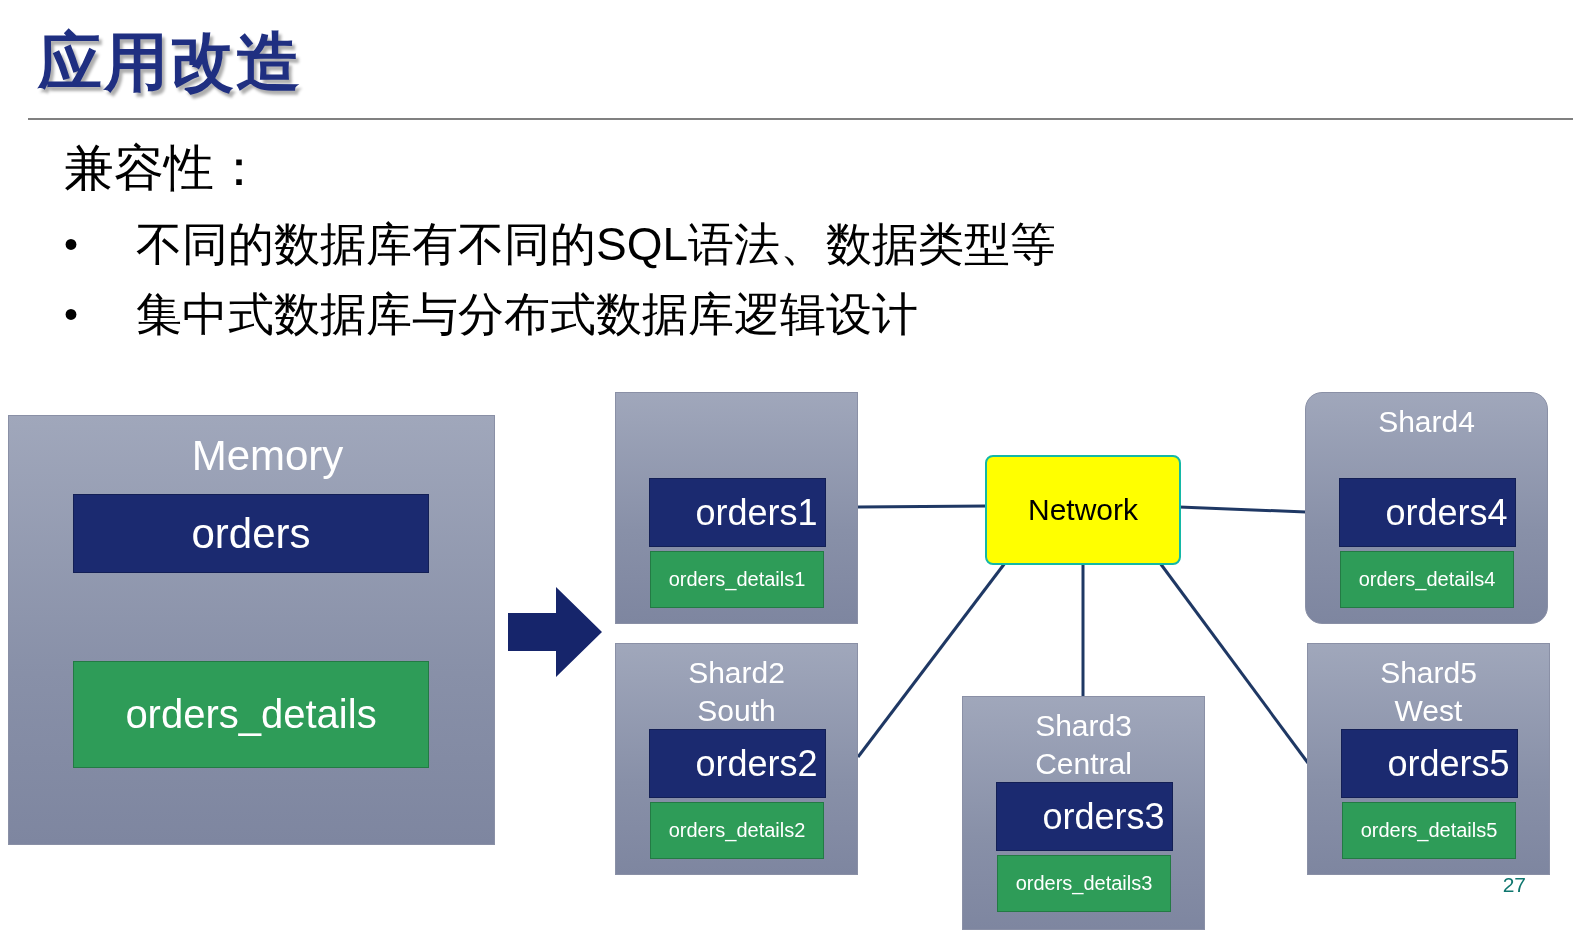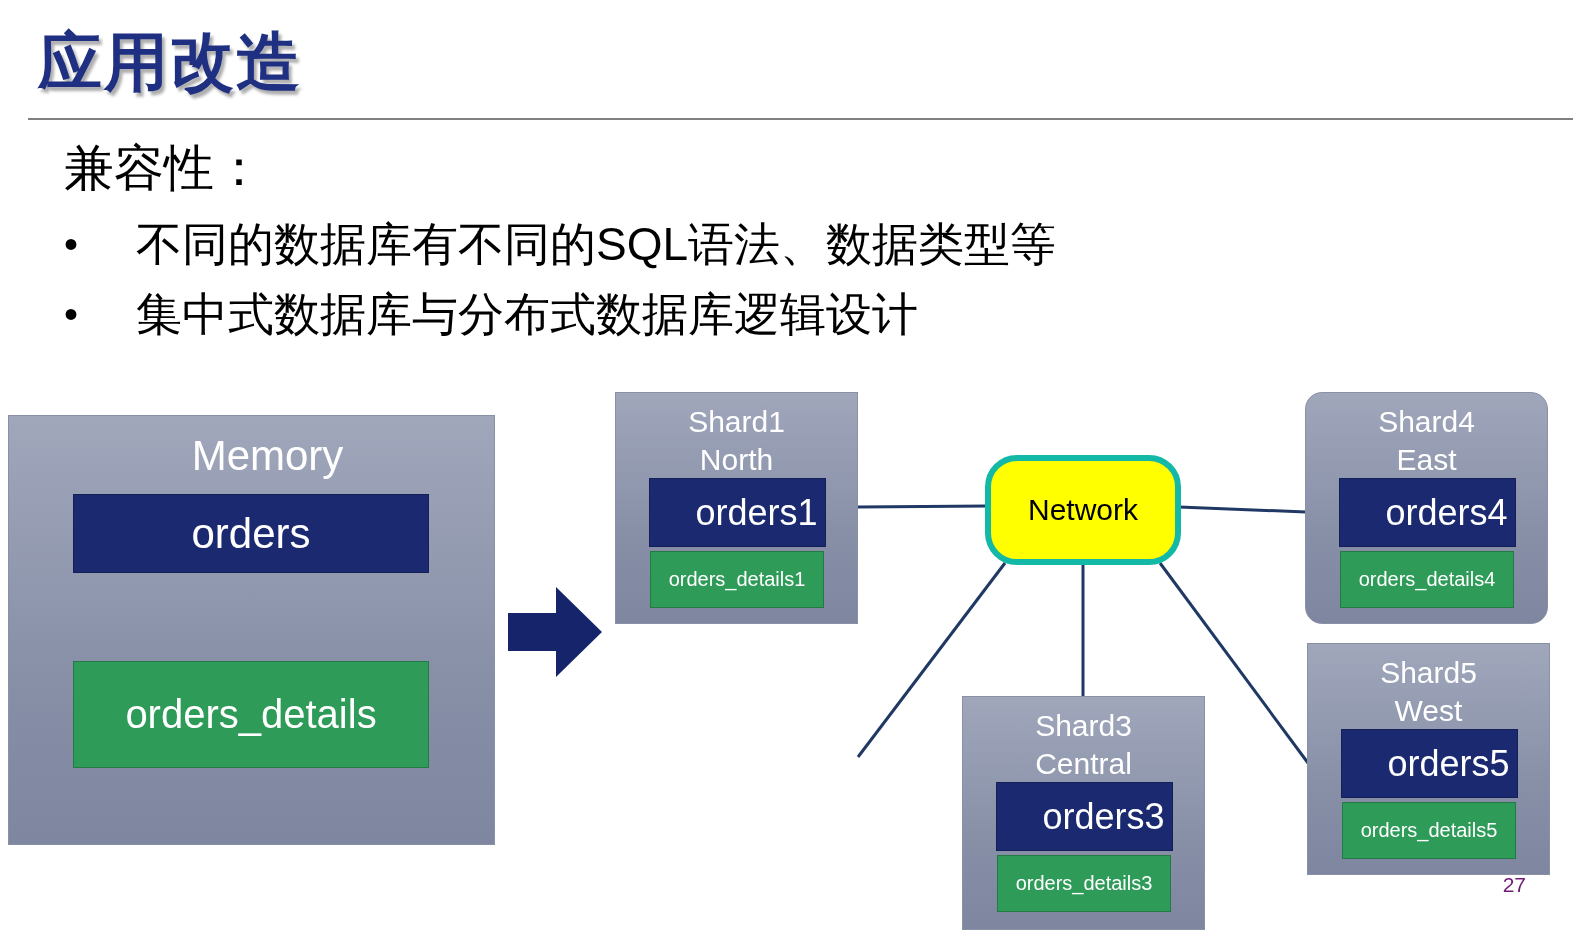--- a/index.html
+++ b/index.html
@@ -113,39 +113,39 @@
   .s2 { left: 615px; top: 628px; }
   .s3 { left: 962px; top: 681px; height: 234px; }
   .s4 { left: 1305px; top: 377px; border-radius: 17px; }
   .s5 { left: 1307px; top: 628px; }
   
   .network {
     position: absolute;
     left: 985px; top: 440px;
     width: 196px; height: 110px;
     background: #FFFF00;
-    border: 6px solid #14b8a6;
-    border-radius: 32px;
+    border: 2px solid #14b8a6;
+    border-radius: 8px;
     display: flex; align-items: center; justify-content: center;
     font-size: 30px;
     color: #000000;
     z-index: 2;
   }
   
   .arrow {
     position: absolute;
     left: 508px; top: 572px;
     z-index: 1;
   }
   .page-num {
     position: absolute;
     right: 68px;
     top: 858px;
     font-size: 21px;
-    color: #701a75;
+    color: #0f766e;
   }
 </style>
 </head>
 <body>
 
 <div class="slide">
 
   <div class="title">应用改造</div>
   <div class="divider"></div>
 
@@ -174,42 +174,45 @@
     <div class="memory-title">Memory</div>
     <div class="table-navy">orders</div>
     <div class="table-green">orders_details</div>
   </div>
 
   <svg class="arrow" width="96" height="92" viewBox="0 0 96 92">
     <polygon points="0,26 48,26 48,0 94,45 48,90 48,64 0,64" fill="#16256B"></polygon>
   </svg>
 
   <div class="panel shard s1">
-    <div class="shard-title">
-      <span>Shard1</span>
-      <span>North</span>
-    </div>
     <div class="table-navy">orders1</div>
     <div class="table-green">orders_details1</div>
   </div>
 
+  <div class="panel shard s2">
+    <div class="shard-title">
+      <span>Shard2</span>
+      <span>South</span>
+    </div>
+    <div class="table-navy">orders2</div>
+    <div class="table-green">orders_details2</div>
+  </div>
 
   <div class="panel shard s3">
     <div class="shard-title">
       <span>Shard3</span>
       <span>Central</span>
     </div>
     <div class="table-navy">orders3</div>
     <div class="table-green">orders_details3</div>
   </div>
 
   <div class="panel shard s4">
     <div class="shard-title">
       <span>Shard4</span>
-      <span>East</span>
     </div>
     <div class="table-navy">orders4</div>
     <div class="table-green">orders_details4</div>
   </div>
 
   <div class="panel shard s5">
     <div class="shard-title">
       <span>Shard5</span>
       <span>West</span>
     </div>

